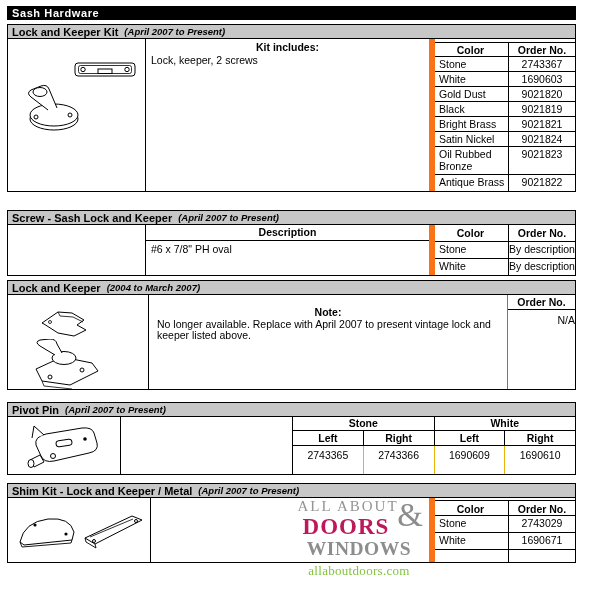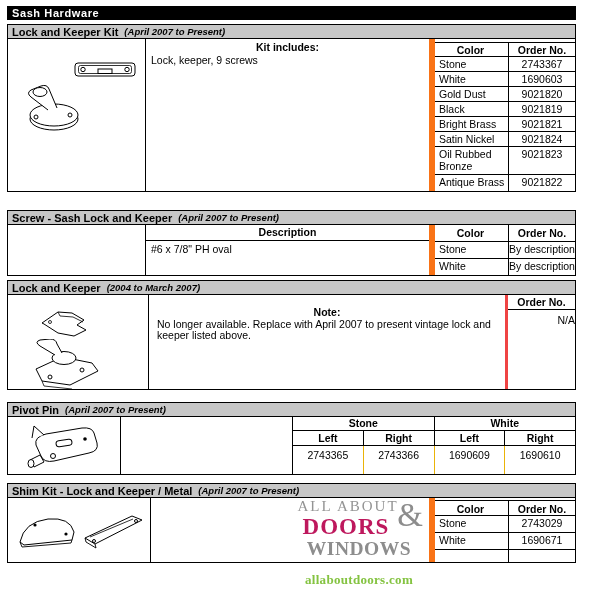--- a/index.html
+++ b/index.html
@@ -38,21 +38,21 @@
   .sc2{flex:1;text-align:center;padding-top:1px;line-height:12px;}
   .head{font-weight:bold;}
   .head .sc1{text-align:center;padding-left:0;}
 
   
   .midcol{flex:1;display:flex;flex-direction:column;}
   .mhd{height:16px;border-bottom:1px solid #000;font-weight:bold;text-align:center;line-height:15px;}
   .mval{padding:2px 5px;flex:1;}
 
   
-  .note{flex:1;border-right:3px solid #ef4444;padding:12px 8px 0 8px;line-height:11.5px;}
+  .note{flex:1;border-right:1px solid #ef4444;padding:12px 8px 0 8px;line-height:11.5px;}
   .ordcol{width:67px;display:flex;flex-direction:column;flex:none;}
   .ohd{height:15px;border-bottom:1px solid #000;font-weight:bold;text-align:center;line-height:14px;}
   .oval{text-align:right;padding-top:4px;}
 
   
   .ecell{width:172px;border-right:1px solid #000;flex:none;}
   .sub4{flex:1;display:flex;flex-direction:column;}
   .grow{display:flex;height:14px;border-bottom:1px solid #000;font-weight:bold;}
   .grow div{flex:1;text-align:center;line-height:13px;}
   .grow div:first-child{border-right:1px solid #000;}
@@ -64,21 +64,21 @@
   .valrow div:last-child{border-right:none;}
 
   
   .wmcell{flex:1;position:relative;}
   .wm{position:absolute;right:4px;top:1px;width:132px;text-align:center;
       font-family:"Liberation Serif",serif;line-height:1;}
   .wm-top{font-size:15px;letter-spacing:2px;color:#949494;padding-right:22px;}
   .wm-doors{font-size:23px;font-weight:bold;letter-spacing:1px;color:#be185d;padding-right:26px;margin-top:1px;}
   .wm-amp{position:absolute;right:2px;top:0;font-size:33px;color:#8d8d8d;line-height:1;}
   .wm-windows{font-size:19.5px;font-weight:bold;letter-spacing:.5px;color:#8d8d8d;margin-top:1px;}
-  .wm-url{font-size:13px;font-weight:bold;letter-spacing:.3px;color:#84c341;margin-top:14px;}
+  .wm-url{font-size:13px;font-weight:normal;letter-spacing:.3px;color:#84c341;margin-top:5px;}
 
   svg{display:block;}
   .abs{position:absolute;}
 </style>
 </head>
 <body>
 
 <div class="page">
 
   <div class="black-bar">Sash Hardware</div>
@@ -100,21 +100,21 @@
       <svg class="abs" style="left:66px;top:22px" width="62" height="18" viewBox="0 0 62 18">
         <rect x="1" y="2" width="60" height="13" rx="3" fill="#fff" stroke="#000"></rect>
         <rect x="4.5" y="4.5" width="53" height="8" rx="2" fill="none" stroke="#000" stroke-width="0.8"></rect>
         <circle cx="9" cy="8.5" r="2.2" fill="#fff" stroke="#000"></circle>
         <circle cx="53" cy="8.5" r="2.2" fill="#fff" stroke="#000"></circle>
         <rect x="24" y="8" width="14" height="4.5" fill="#fff" stroke="#000"></rect>
       </svg>
     </div>
     <div class="kit">
       <div class="b">Kit includes:</div>
-      <div>Lock, keeper, 9 screws</div>
+      <div>Lock, keeper, 2 screws</div>
     </div>
     <div class="sub pt3">
       <div class="srow bt head h14">
         <div class="sc1">Color</div>
         <div class="sc2">Order No.</div>
       </div>
       <div class="srow h15">
         <div class="sc1">Stone</div>
         <div class="sc2">2743367</div>
       </div>

